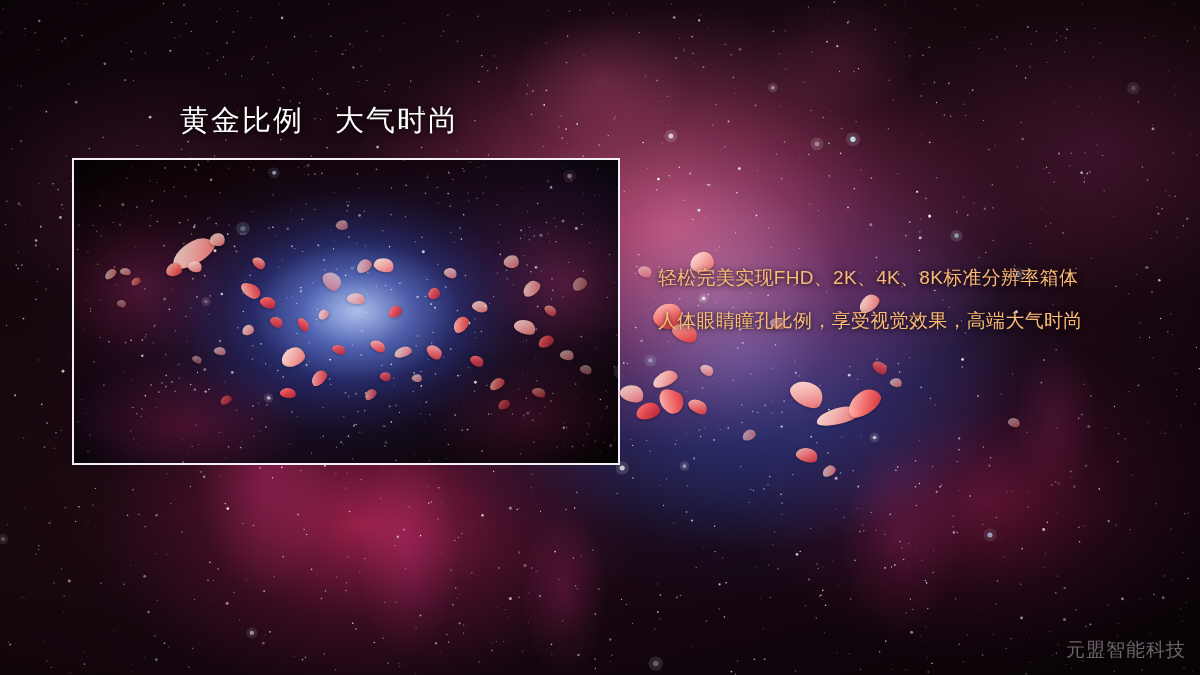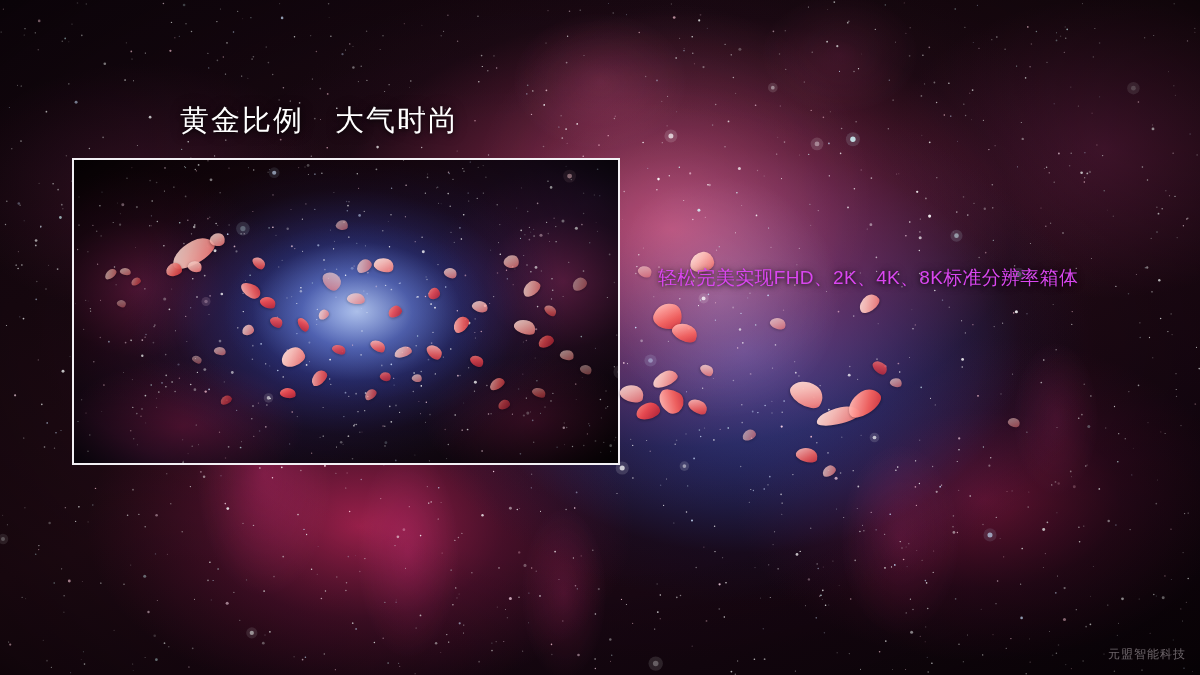--- a/index.html
+++ b/index.html
@@ -120,36 +120,36 @@
   .petal.deep {
     background: linear-gradient(140deg, #ff8f86 0%, #ef4a4f 45%, #b31f33 100%);
   }
 
   
   #body-copy {
     position: absolute;
     left: 658px;
     top: 256px;
     width: 510px;
-    color: #d946ef;
+    color: #fdba74;
     font-size: 19px;
     line-height: 43px;
     letter-spacing: 0.3px;
     text-shadow: 0 1px 4px rgba(0,0,0,0.7), 0 0 10px rgba(0,0,0,0.4);
   }
   #body-copy .copy-line {
     white-space: nowrap;
   }
 
   
   #watermark {
     position: absolute;
     right: 14px;
     bottom: 12px;
-    font-size: 12px;
+    font-size: 19px;
     letter-spacing: 1px;
     color: rgba(215,205,212,0.48);
   }
 </style>
 </head>
 <body>
 
 <div id="slide">
 
   <div class="bg-layer" id="bg-base"></div>
@@ -2134,17 +2134,18 @@
       <div class="petal " style="left:796px;top:448px;width:22px;height:14px;opacity:0.88;transform:rotate(18deg);"></div>
       <div class="petal pale" style="left:822px;top:466px;width:14px;height:10px;opacity:0.72;transform:rotate(-26deg);"></div>
       <div class="petal deep" style="left:872px;top:362px;width:16px;height:11px;opacity:0.78;transform:rotate(46deg);"></div>
       <div class="petal pale" style="left:742px;top:430px;width:14px;height:10px;opacity:0.6;transform:rotate(-20deg);"></div>
       <div class="petal pale" style="left:1008px;top:418px;width:12px;height:9px;opacity:0.5;transform:rotate(24deg);"></div>
       <div class="petal pale" style="left:638px;top:266px;width:14px;height:11px;opacity:0.6;transform:rotate(30deg);"></div>
     </div>
 
   <div id="body-copy">
     <div class="copy-line">轻松完美实现FHD、2K、4K、8K标准分辨率箱体</div>
+    <div class="copy-line">人体眼睛瞳孔比例，享受视觉效果，高端大气时尚</div>
   </div>
 
   <div id="watermark">元盟智能科技</div>
 
 </div>
 
 </body></html>

